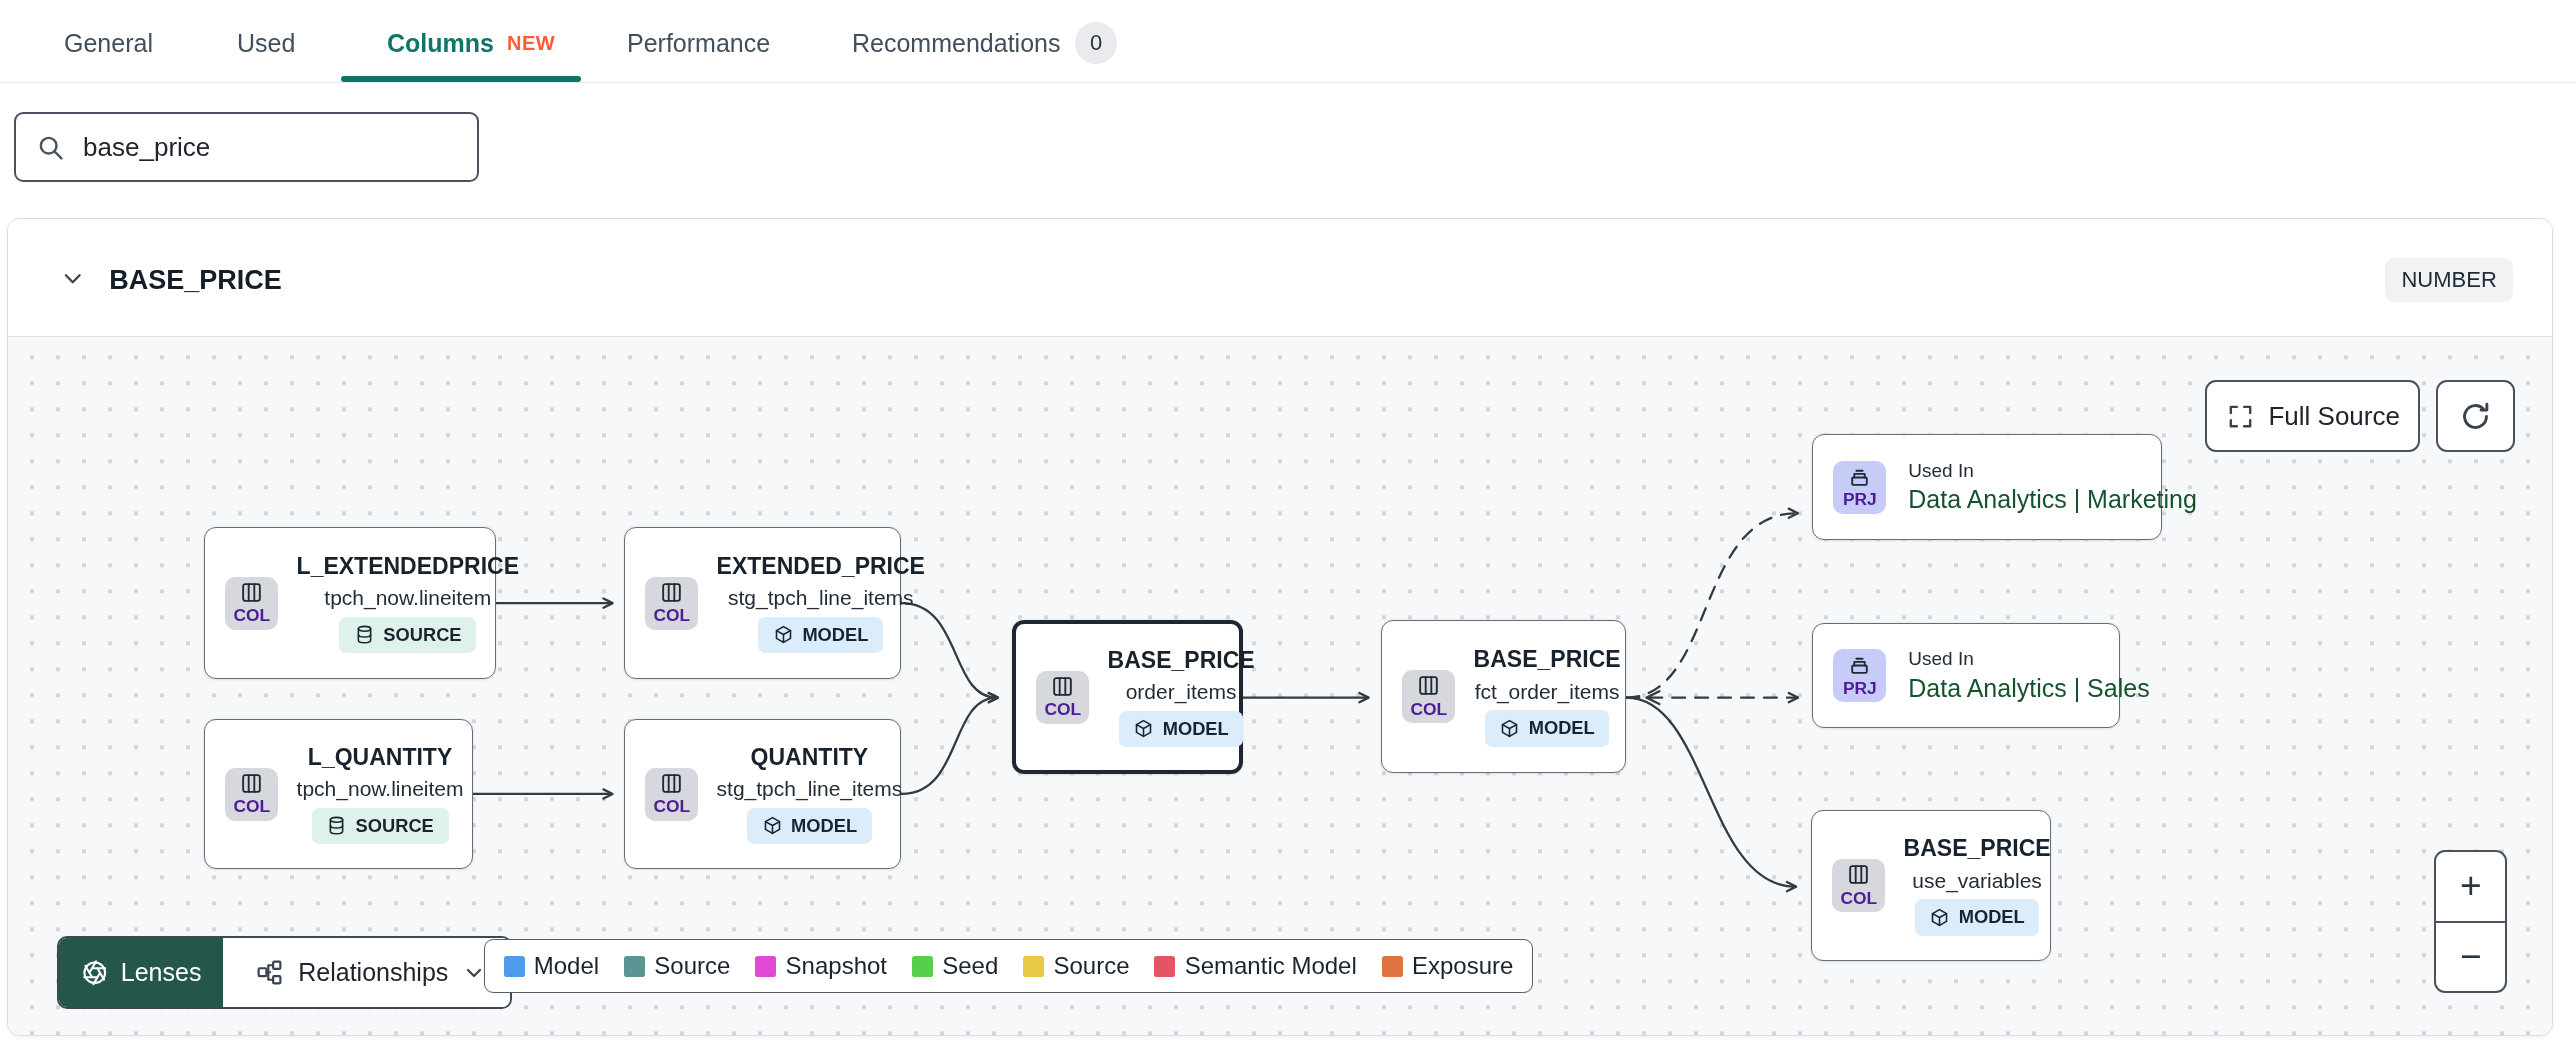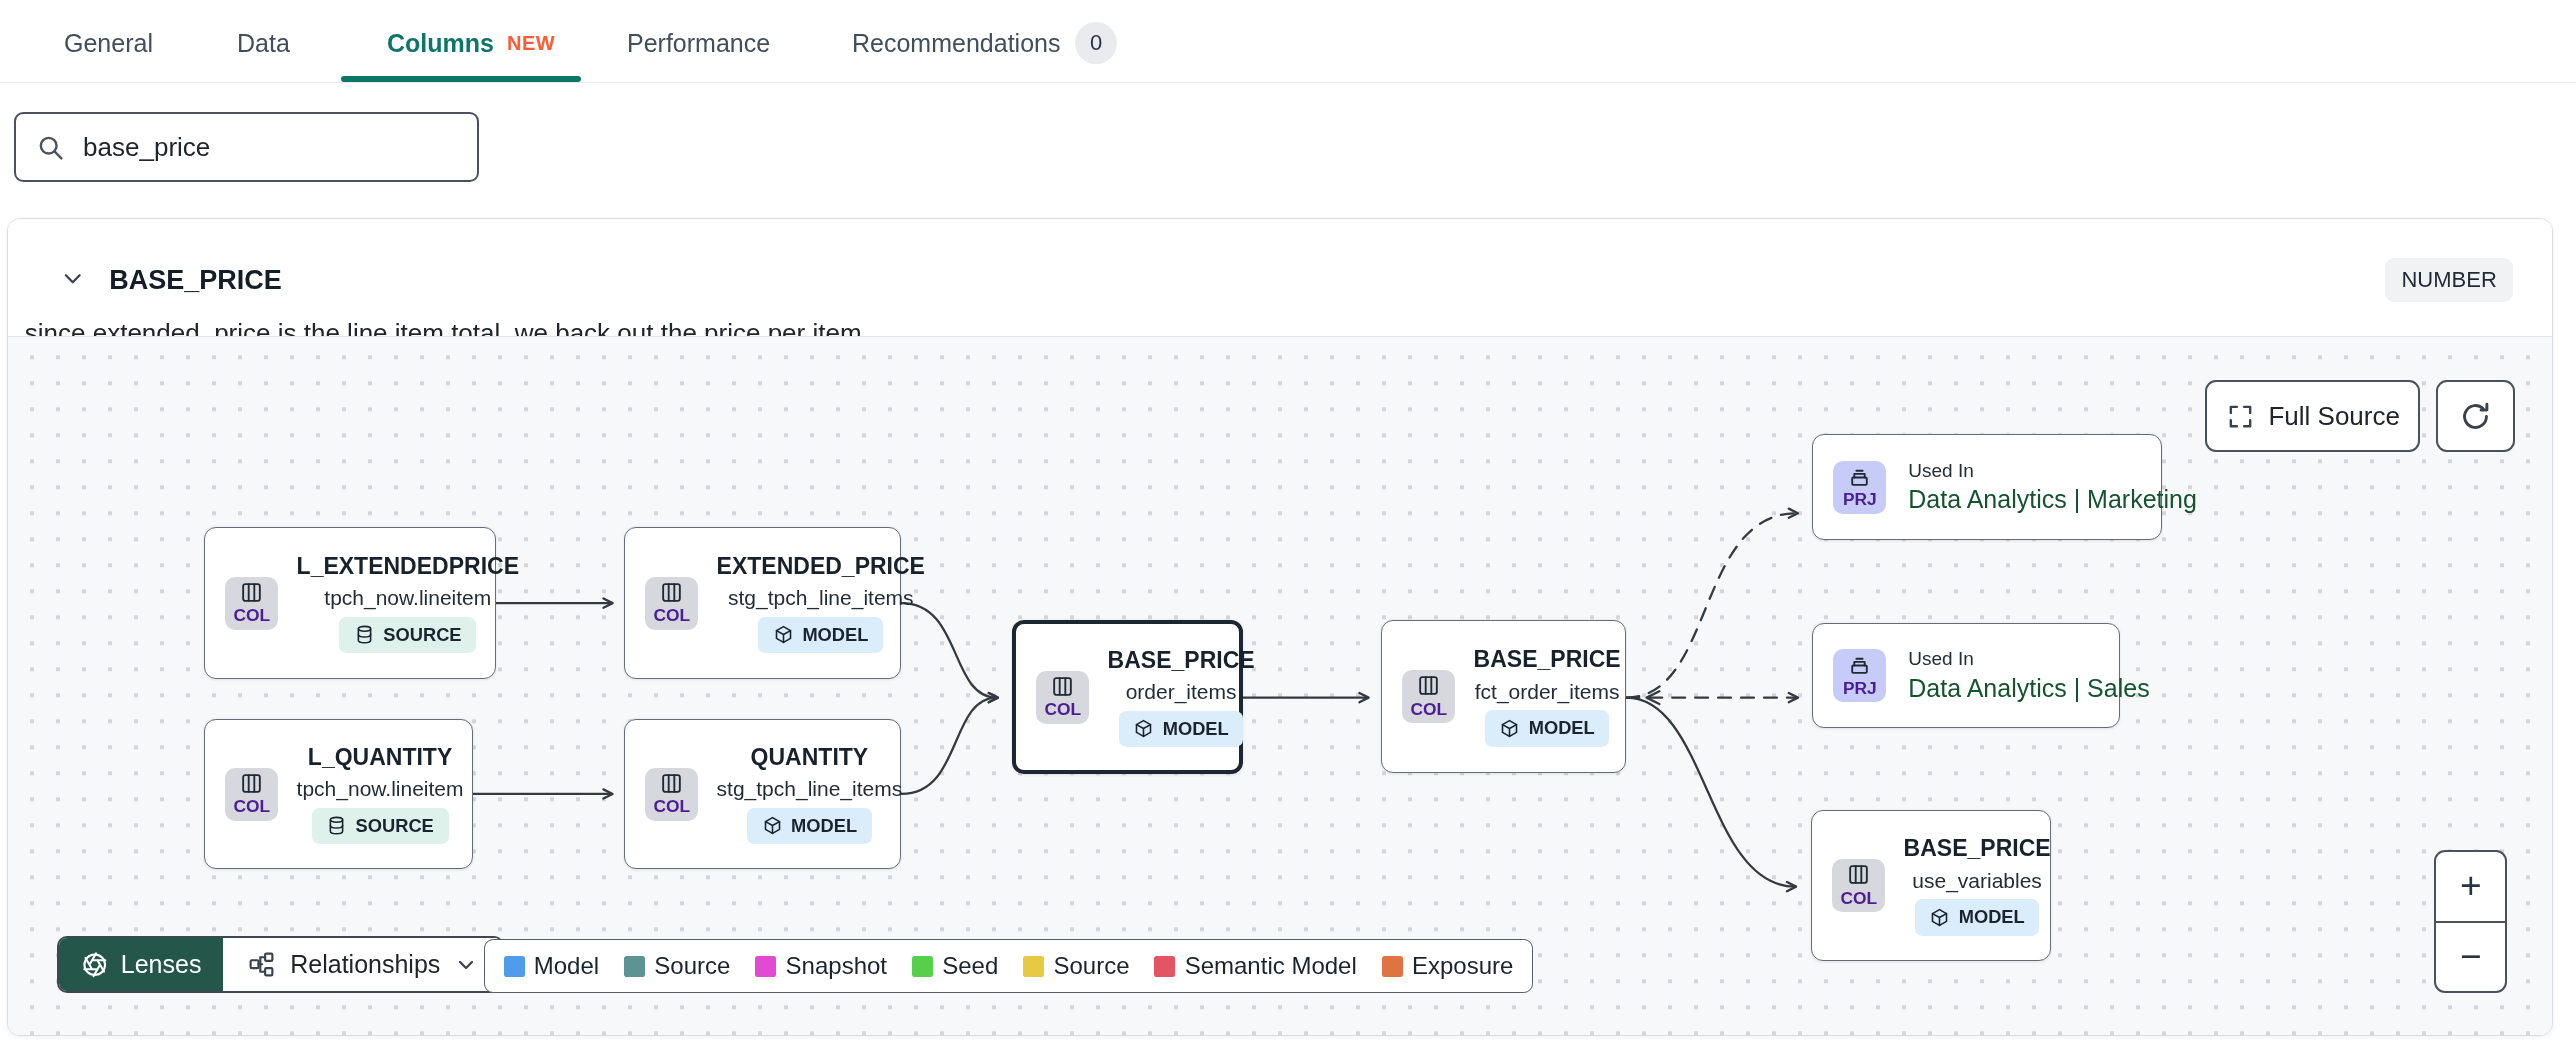--- a/index.html
+++ b/index.html
@@ -75,22 +75,22 @@
     font-size:26px; color:#20242c; }
   .full-lineage svg { width:29px; height:29px; stroke:#39434e; }
   .refresh { position:absolute; left:2428px; top:43px; width:79px; height:72px; }
   .refresh svg { width:35px; height:35px; stroke:#39434e; }
   .zoomctl { position:absolute; left:2426px; top:513px; width:73px; height:143px;
     background:#fff; border:2.3px solid #49525e; border-radius:11px; display:flex; flex-direction:column; }
   .zoomctl .zbtn { flex:1; display:flex; align-items:center; justify-content:center;
     font-size:37px; color:#2a3440; cursor:pointer; }
   .zoomctl .zbtn:first-child { border-bottom:2.3px solid #49525e; }
 
-  .lens-group { position:absolute; left:49px; top:599px; height:57px; display:flex;
-    border:2.3px solid #3f4752; border-radius:10px; overflow:hidden; background:#fff; }
+  .lens-group { position:absolute; left:49px; top:599px; height:73px; display:flex;
+    border:2.3px solid #3f4752; border-radius:10px; overflow:hidden; background:#fff;gap:8px; }
   .lenses { background:#24574a; color:#fff; display:flex; align-items:center; gap:12px;
     padding:0 22px; font-size:25px; cursor:pointer; }
   .lenses svg { width:27.5px; height:27.5px; stroke:#fff; }
   .relationships { display:flex; align-items:center; gap:13.8px; padding:0 24px; font-size:25px;
     color:#20242c; cursor:pointer; background:#fff; }
   .relationships svg.ric { width:29px; height:29px; stroke:#39434e; }
   .relationships svg.chv { width:24px; height:24px; stroke:#39434e; }
 
   .legend { position:absolute; left:476px; top:602px; height:54px; background:#fff;
     border:1.8px solid #545d68; border-radius:9.2px; display:flex; align-items:center;
@@ -102,21 +102,21 @@
   svg { fill:none; stroke-linecap:round; stroke-linejoin:round; }
 </style>
 </head>
 <body>
 
 <div class="tabbar">
   <div class="tab" style="left:64px">
     <span>General</span>
   </div>
   <div class="tab" style="left:237px">
-    <span>Data</span>
+    <span>Used</span>
   </div>
   <div class="tab" style="left:627px">
     <span>Performance</span>
   </div>
   <div class="tab active" style="left:387px">
     <span>Columns</span>
     <span class="new-badge">NEW</span>
   </div>
   <div class="tab" style="left:852px">
     <span>Recommendations</span>
@@ -133,21 +133,20 @@
   <input type="text" value="base_price" style="">
 </div>
 
 <div class="panel">
   <div class="panel-header">
     <svg class="chev" viewBox="0 0 24 24" stroke-width="2">
       <path d="M6 9l6 6 6-6"></path>
     </svg>
     <div class="col-name">BASE_PRICE</div>
     <div class="dtype-badge">NUMBER</div>
-    <div class="col-desc">since extended_price is the line item total, we back out the price per item</div>
   </div>
 
   <div class="canvas">
 
     <svg class="edges" viewBox="0 0 2774 765">
       <defs>
         <marker id="arw" markerUnits="userSpaceOnUse" markerWidth="18" markerHeight="18" refX="12" refY="8" orient="auto">
           <path d="M3,3 L13,8 L3,13" stroke="#343a41" stroke-width="2" fill="none"></path>
         </marker>
       </defs>

